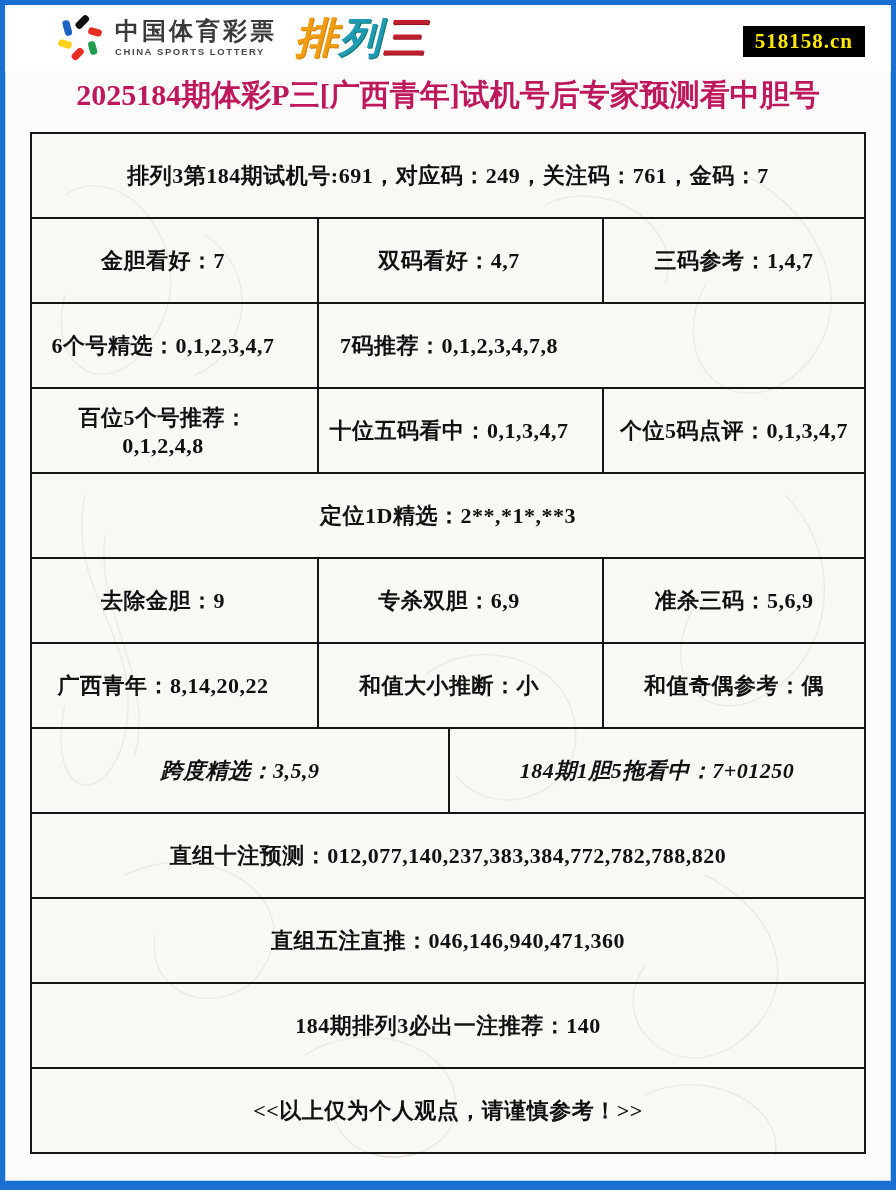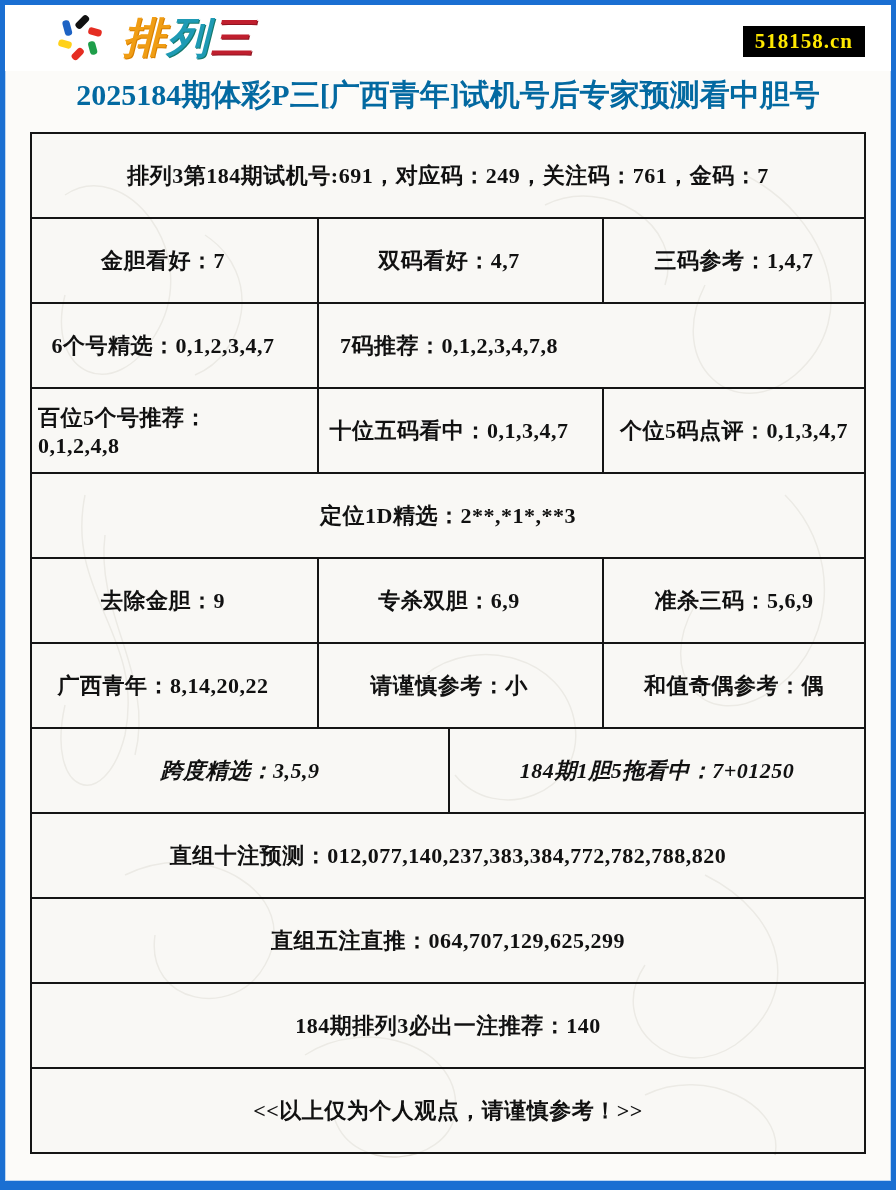--- a/index.html
+++ b/index.html
@@ -21,37 +21,37 @@
   .brand-product{display:flex;align-items:center;margin-left:8px;font-size:42px;font-weight:900;font-style:italic;line-height:1;letter-spacing:2px;}
   .glyph-pai{color:#f09d14;text-shadow:1px 1px 0 #d87f00;}
   .glyph-lie{color:#1e9ab4;text-shadow:1px 1px 0 #157a6e;}
   .glyph-san{color:#c01f2e;text-shadow:1px 1px 0 #8f1420;}
   .site-badge{
     position:absolute;top:21px;right:26px;background:#000;color:#ffe900;
     font-size:21px;font-weight:700;padding:3px 12px;letter-spacing:1px;margin-left:10px;
   }
   
   .page-title{
-    margin:4px 8px 0 8px;text-align:center;color:#0369a1;
+    margin:4px 8px 0 8px;text-align:center;color:#be185d;
     font-size:30px;font-weight:700;white-space:nowrap;
   }
   
   .watermark{position:absolute;left:0;top:110px;z-index:0;opacity:.9;}
   
   .board{
     position:relative;z-index:1;width:832px;margin:16px auto 0 auto;
     border:2px solid #151515;background:rgba(246,245,242,0.55);
   }
   .row{display:grid;grid-template-columns:1fr;border-top:2px solid #151515;}
   .row:first-child{border-top:none;}
   .cols-2{grid-template-columns:1fr 1fr;font-style:italic;}
   .cols-3{grid-template-columns:1fr 1fr 1fr;gap:23px;}
   .cell{
     min-height:83px;display:flex;align-items:center;justify-content:center;
-    text-align:left;font-size:22px;font-weight:700;color:#111;
+    text-align:center;font-size:22px;font-weight:700;color:#111;
     padding:4px 6px;box-sizing:border-box;letter-spacing:.5px;
   }
   .row .cell + .cell{border-left:2px solid #151515;}
 </style>
 </head>
 <body>
 
 <div class="page">
 
   <div class="header">
@@ -71,20 +71,24 @@
               <rect x="20" y="2" width="7" height="13" rx="3" fill="#e52d22" transform="rotate(35 23.5 8.5)"></rect>
             </g>
           <g transform="rotate(240 24 24)">
               <rect x="20" y="2" width="7" height="13" rx="3" fill="#ffd11a" transform="rotate(35 23.5 8.5)"></rect>
             </g>
           <g transform="rotate(300 24 24)">
               <rect x="20" y="1" width="7" height="15" rx="3" fill="#1e63c4" transform="rotate(35 23.5 8.5)"></rect>
             </g>
         </g>
       </svg>
+      <div class="brand-txt">
+        <span class="brand-cn">中国体育彩票</span>
+        <span class="brand-en">CHINA SPORTS LOTTERY</span>
+      </div>
       <div class="brand-product">
         <span class="glyph-pai">排</span>
         <span class="glyph-lie">列</span>
         <span class="glyph-san">三</span>
       </div>
     </div>
     <div class="site-badge">518158.cn</div>
   </div>
 
   <div class="page-title">2025184期体彩P三[广西青年]试机号后专家预测看中胆号</div>
@@ -134,35 +138,35 @@
     </div>
 
     <div class="row cols-3">
       <div class="cell">去除金胆：9</div>
       <div class="cell">专杀双胆：6,9</div>
       <div class="cell">准杀三码：5,6,9</div>
     </div>
 
     <div class="row cols-3">
       <div class="cell">广西青年：8,14,20,22</div>
-      <div class="cell">请谨慎参考：小</div>
+      <div class="cell">和值大小推断：小</div>
       <div class="cell">和值奇偶参考：偶</div>
     </div>
 
     <div class="row cols-2">
       <div class="cell">跨度精选：3,5,9</div>
       <div class="cell">184期1胆5拖看中：7+01250</div>
     </div>
 
     <div class="row">
       <div class="cell">直组十注预测：012,077,140,237,383,384,772,782,788,820</div>
     </div>
 
     <div class="row">
-      <div class="cell">直组五注直推：064,707,129,625,299</div>
+      <div class="cell">直组五注直推：046,146,940,471,360</div>
     </div>
 
     <div class="row">
       <div class="cell">184期排列3必出一注推荐：140</div>
     </div>
 
     <div class="row">
       <div class="cell">&lt;&lt;以上仅为个人观点，请谨慎参考！&gt;&gt;</div>
     </div>
 

